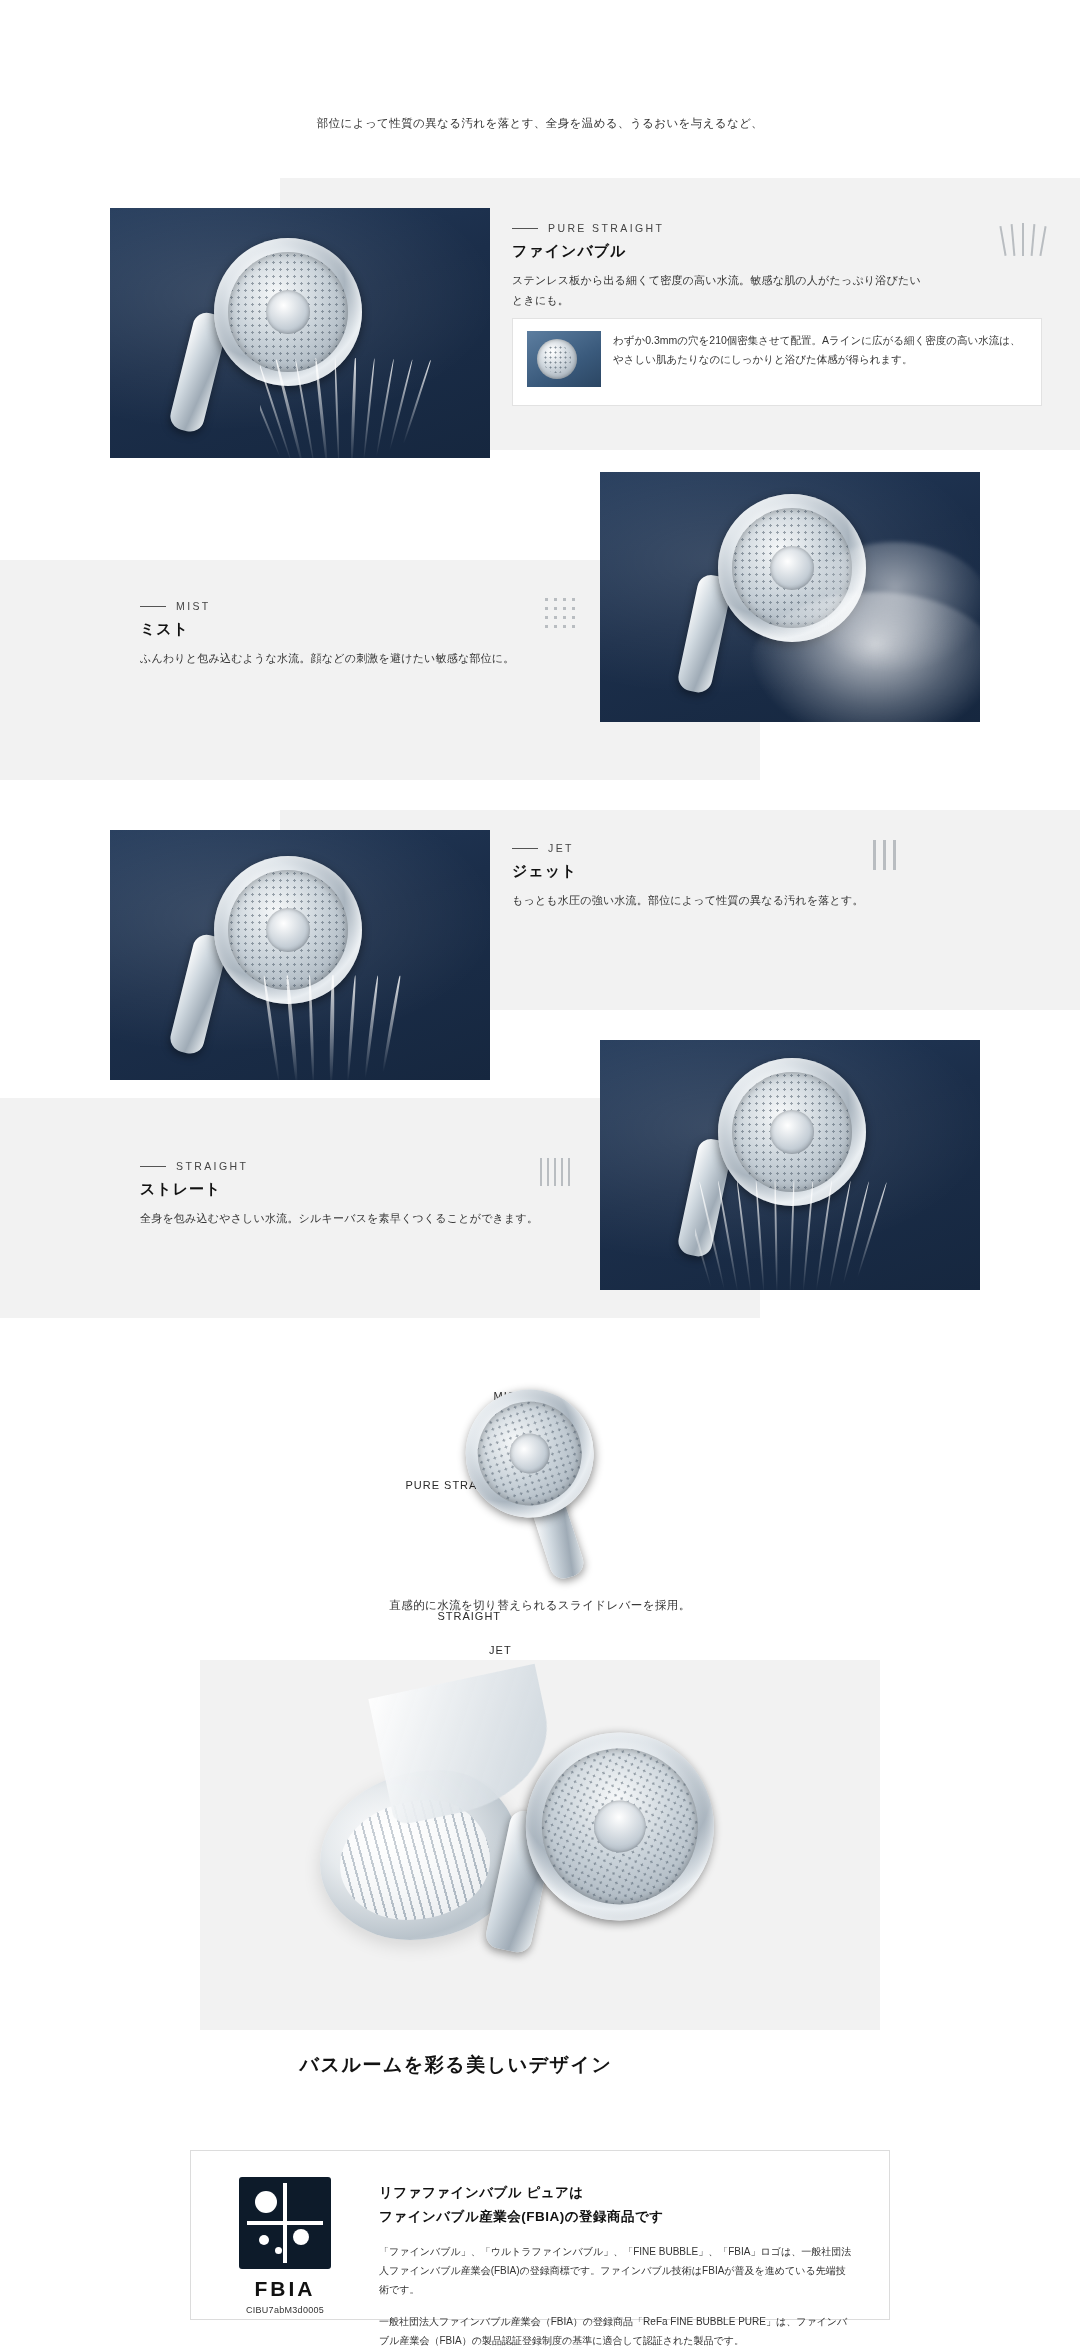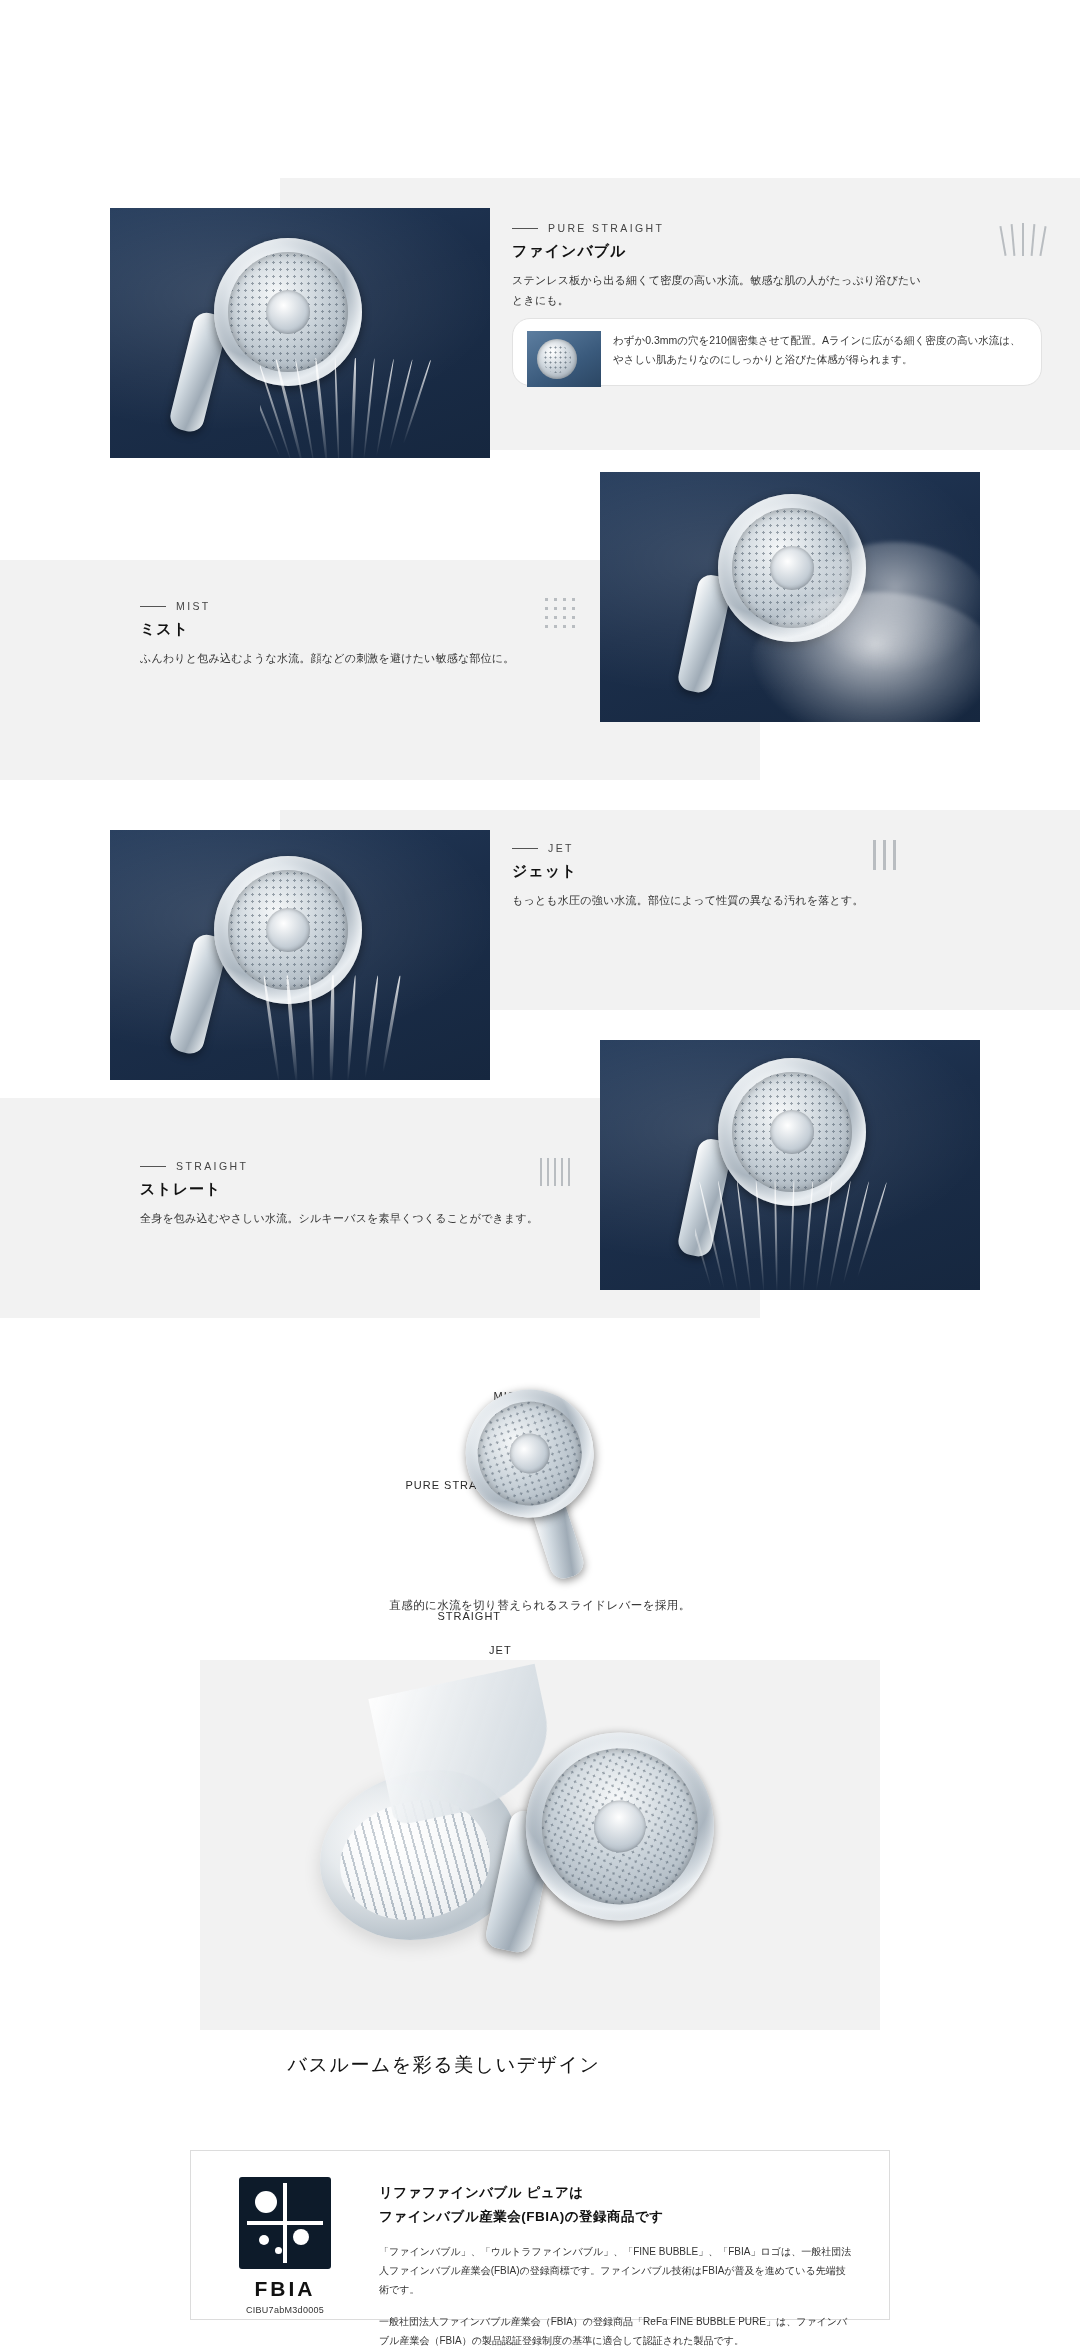--- a/index.html
+++ b/index.html
@@ -177,22 +177,22 @@
     font-size: 11px;
     letter-spacing: 1px;
     color: #2a2a2a;
     transform-origin: 0 0;
     white-space: nowrap;
     font-weight: 500;
   }
 
   
   .design-title {
-    position: absolute; left: 0; width: 888px; text-align: center;
-    font-size: 19px; font-weight: normal; letter-spacing: 1.5px; color: #121212;
+    position: absolute; left: 12px; width: 888px; text-align: center;
+    font-size: 19px; font-weight: bold; letter-spacing: 1.5px; color: #121212;
   }
   .design-desc {
     position: absolute; left: 0; width: 1080px; text-align: center;
     font-size: 11.5px; color: #333; letter-spacing: .3px;
   }
 
   
   .fbia-box {
     position: absolute;
     border: 1px solid #dcdcdc;
@@ -233,20 +233,21 @@
     font-size: 10px; line-height: 1.9; color: #333;
   }
   .fbia-p + .fbia-p { margin-top: 13px; }
 </style>
 </head>
 <body>
 
 <div class="page">
 
   <div class="head-sub">
+    <div>部位によって性質の異なる汚れを落とす、全身を温める、うるおいを与えるなど、</div>
   </div>
 
   <div class="greybox" style="left:280px; top:178px; width:800px; height:272px;"></div>
 
   <div class="photo" style="left:110px; top:208px; width:380px; height:250px;">
     <div class="grad"></div>
 
     <div class="head-unit" style="left:80px; top:20px; width:190px; height:190px;">
       <div class="handle" style="left:6px; top:86px; width:34px; height:120px; transform: rotate(14deg);"></div>
       <div class="head-disc" style="left:24px; top:10px; width:148px; height:148px;">
@@ -282,21 +283,21 @@
   </div>
 
   <div class="glyph" style="left:1000px; top:222px; width:48px; height:34px;">
     <span style="left:2px;  top:4px;  width:1.5px; height:30px; transform:rotate(-10deg);"></span>
     <span style="left:12px; top:2px;  width:1.5px; height:32px; transform:rotate(-5deg);"></span>
     <span style="left:22px; top:1px;  width:1.5px; height:33px;"></span>
     <span style="left:32px; top:2px;  width:1.5px; height:32px; transform:rotate(5deg);"></span>
     <span style="left:42px; top:4px;  width:1.5px; height:30px; transform:rotate(10deg);"></span>
   </div>
 
-  <div class="callout" style="left:512px; top:318px; width:530px; height:68px;border-radius:18px;">
+  <div class="callout" style="left:512px; top:318px; width:530px; height:88px;">
     <div class="thumb">
         <div class="hd"></div>
       </div>
     <div class="ctext">わずか0.3mmの穴を210個密集させて配置。Aラインに広がる細く密度の高い水流は、やさしい肌あたりなのにしっかりと浴びた体感が得られます。</div>
   </div>
 
   <div class="greybox" style="left:0px; top:560px; width:760px; height:220px;"></div>
 
   <div class="photo" style="left:600px; top:472px; width:380px; height:250px;">
     <div class="grad"></div>

